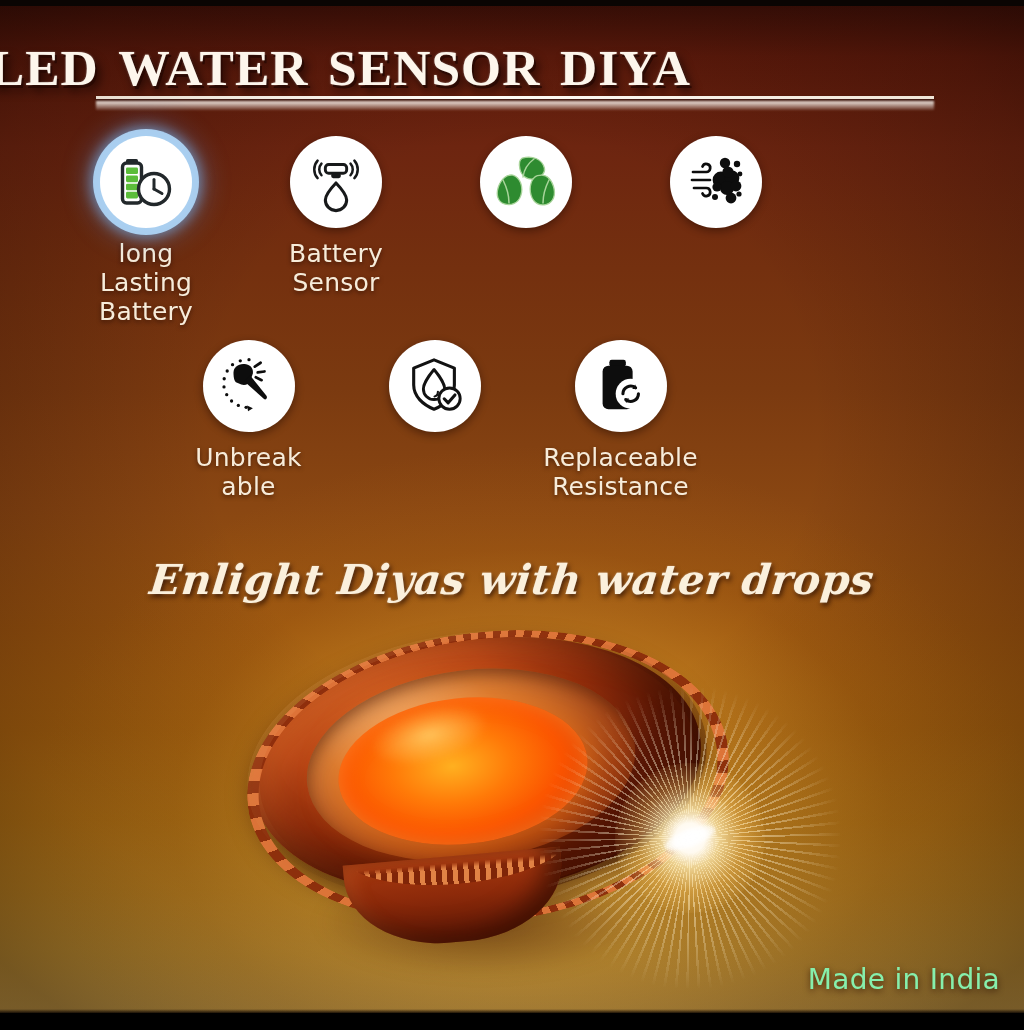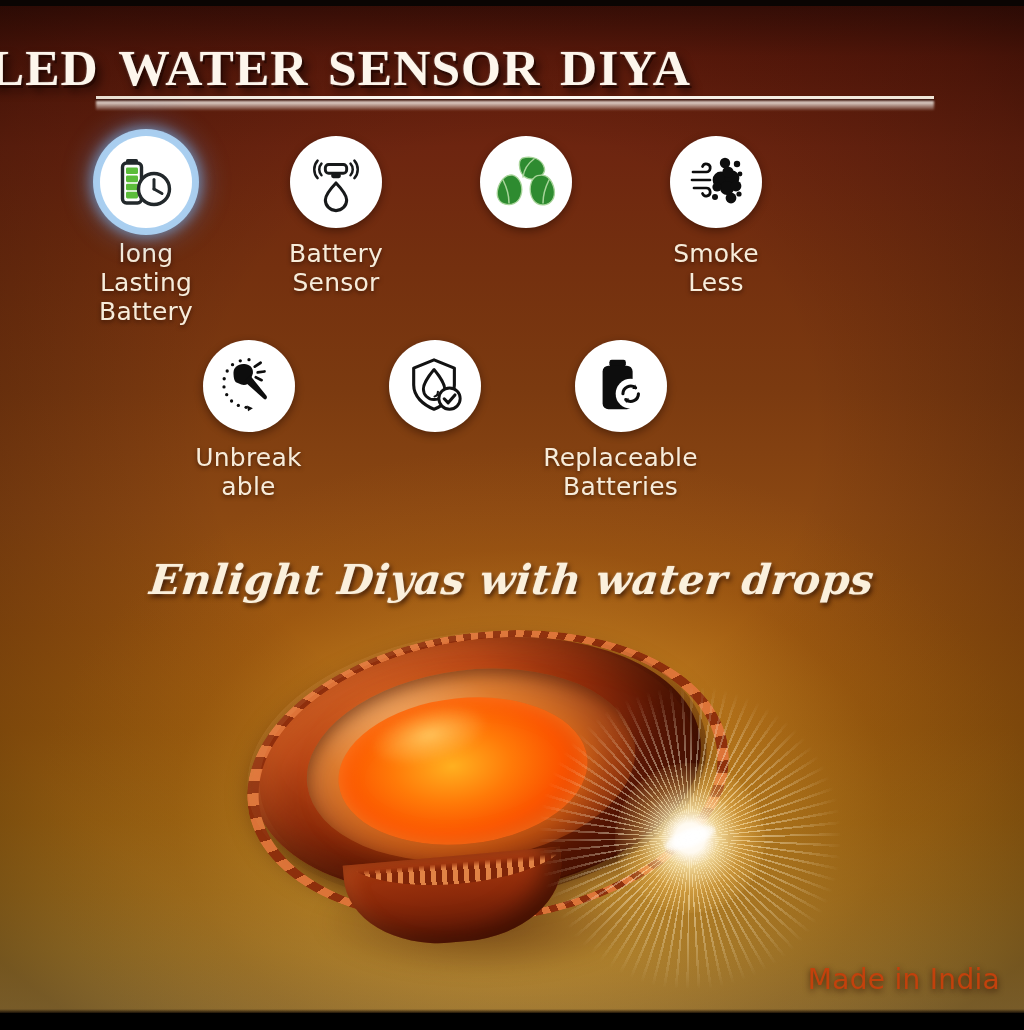--- a/index.html
+++ b/index.html
@@ -268,21 +268,21 @@
     position:absolute; left:50%; top:50%; width:54px; height:18px;
     transform:translate(-50%,-50%) rotate(-20deg);
     border-radius:50%;
     background:radial-gradient(ellipse, #ffffff 0%, rgba(255,255,255,0.9) 40%, rgba(255,240,200,0) 100%);
     filter:blur(1px);
   }
 
   
   .made-in{
     position:absolute; right:24px; bottom:34px;
-    color:#c2410c;
+    color:#86efac;
     font-size:28px;
     font-family:"DejaVu Sans", sans-serif;
     letter-spacing:0.3px;
     text-shadow:0 2px 6px rgba(40,14,2,0.75);
   }
 </style>
 </head>
 <body>
 
 <div id="poster">
@@ -371,22 +371,20 @@
               <circle cx="33" cy="37" r="4.6"></circle>
               <circle cx="44" cy="22" r="5.6"></circle>
             </g>
             <g fill="none" stroke="#0d0d0d" stroke-width="2.7" stroke-linecap="round">
               <path d="M9 22 L22 22 A4 4 0 1 0 18.5 16.5"></path>
               <path d="M8 30 L26 30"></path>
               <path d="M10 38 L22 38 A4 4 0 1 1 18.5 43.5"></path>
             </g>
           </svg>
         </div>
-        <div class="feature-label">Smoke
-Less</div>
       </div>
 
     </div>
 
     <div class="frow frow-2">
 
       <div class="feature">
         <div class="icon-circle">
           <svg width="62" height="62" viewBox="0 0 64 64">
             <g fill="#0d0d0d">
@@ -437,21 +435,21 @@
             <circle cx="42" cy="40" r="15.5" fill="#ffffff"></circle>
             <g fill="none" stroke="#0d0d0d" stroke-width="3.2" stroke-linecap="round">
               <path d="M34 40 A8 8 0 0 1 47 33.8"></path>
               <path d="M50 40 A8 8 0 0 1 37 46.2"></path>
             </g>
             <path d="M46.6 30.4 L48.6 35 L43.6 35.2 Z" fill="#0d0d0d"></path>
             <path d="M37.4 49.6 L35.4 45 L40.4 44.8 Z" fill="#0d0d0d"></path>
           </svg>
         </div>
         <div class="feature-label">Replaceable
-Batteries</div>
+Resistance</div>
       </div>
 
     </div>
   </div>
 
   <div class="tagline">Enlight Diyas with water drops</div>
 
   <div class="diya-stage">
     <div class="diya-shadow"></div>
     <div class="diya-body"></div>

